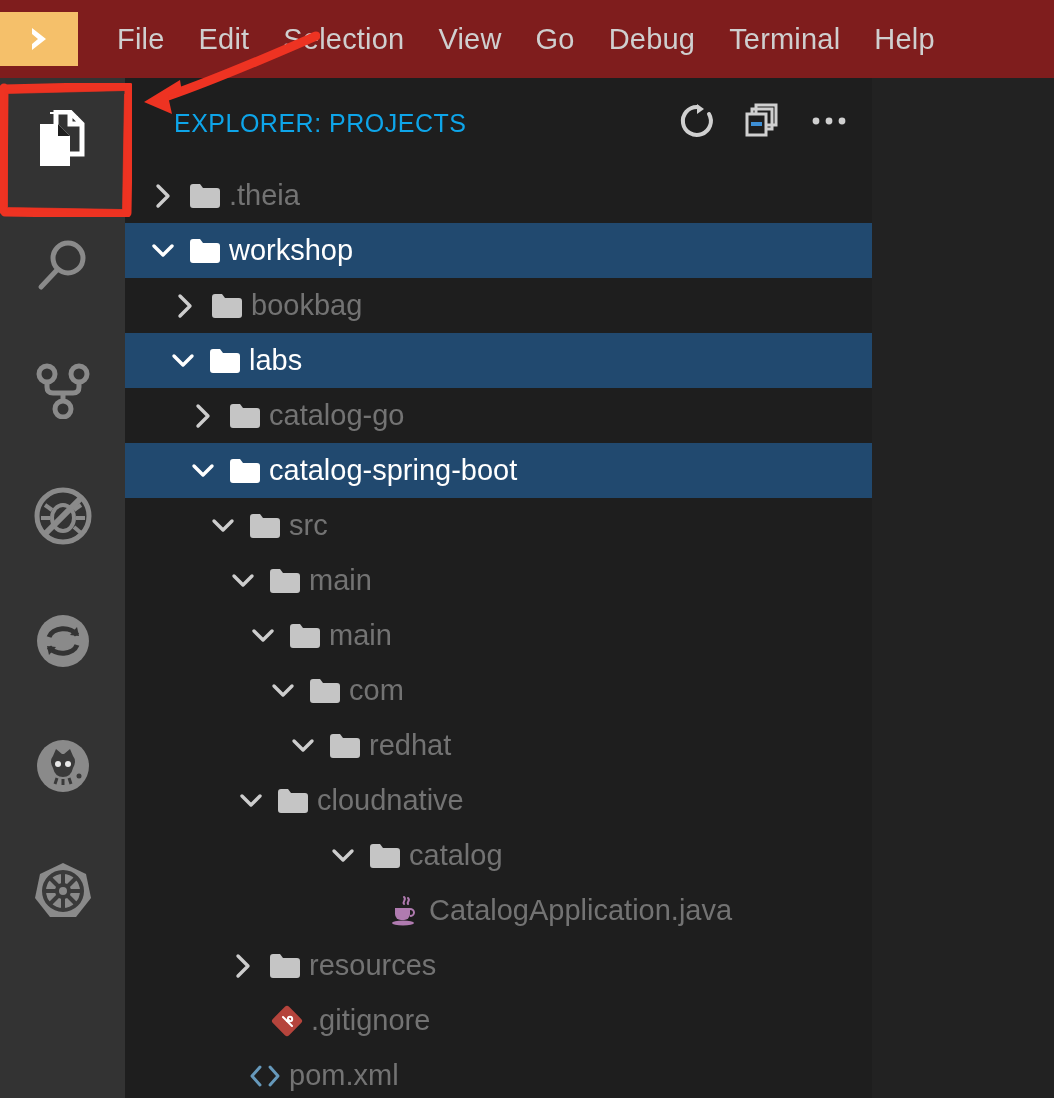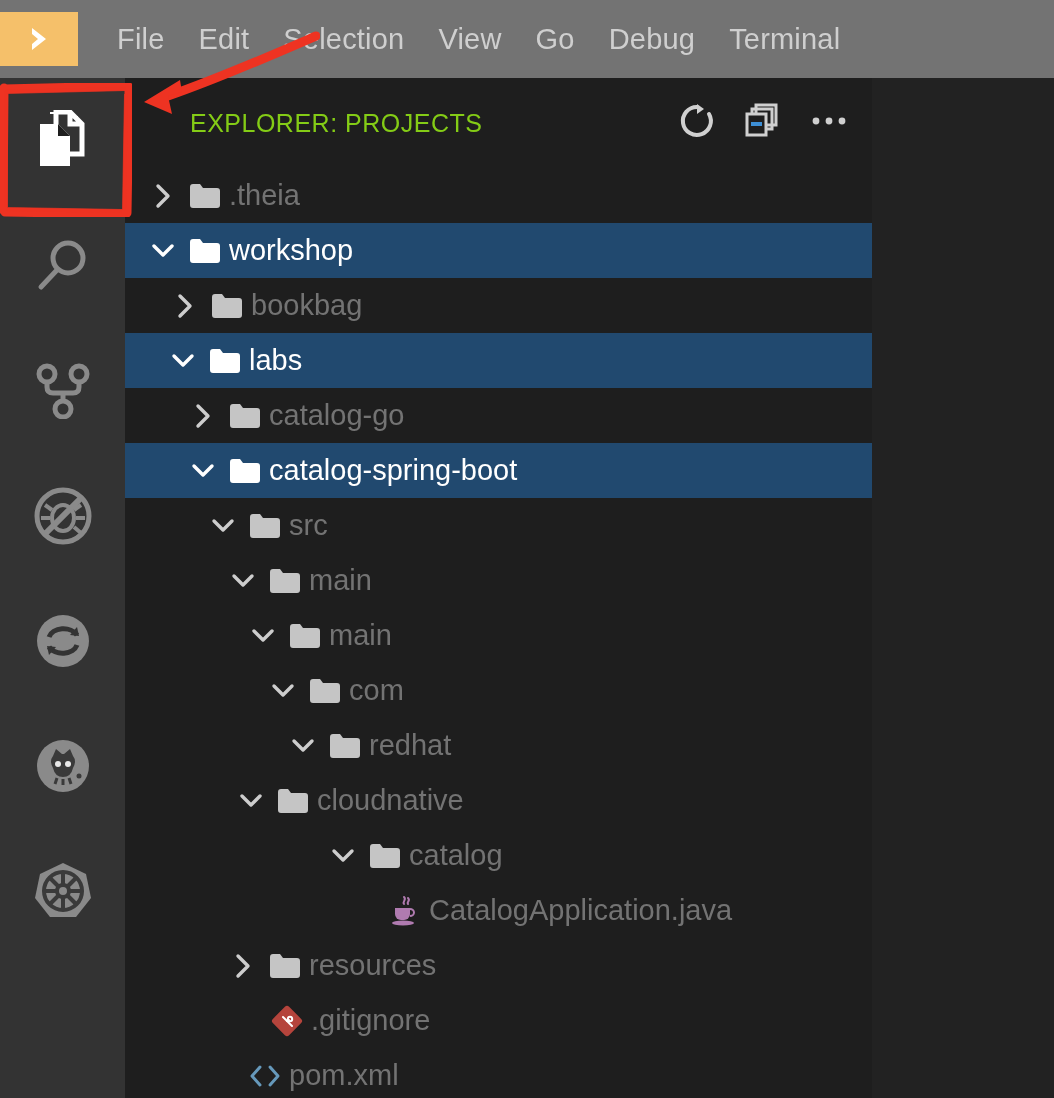--- a/index.html
+++ b/index.html
@@ -7,21 +7,21 @@
     width: 1054px; height: 1098px;
     background: #222222;
     font-family: "Liberation Sans", sans-serif;
     overflow: hidden;
   }
   #app { position: relative; width: 1054px; height: 1098px; }
 
   
   .menubar {
     position: absolute; left: 0; top: 0; width: 1054px; height: 78px;
-    background: #737373;
+    background: #7f1d1d;
     display: flex; align-items: center;
   }
   .logo {
     width: 78px; height: 54px; margin-left: 0; margin-right: 22px;
     background: #f5c06a;
     display: flex; align-items: center; justify-content: center;
   }
   .logo svg { display: block; }
   .menu-item {
     color: #cfcfcf; font-size: 29px; padding: 0 17px; white-space: nowrap;
@@ -43,23 +43,22 @@
   
   .sidebar {
     position: absolute; left: 125px; top: 78px; width: 747px; height: 1020px;
     background: #1e1e1e;
   }
   .explorer-header {
     position: relative; height: 90px; display: flex; align-items: center;
     padding-left: 49px; padding-right: 24px;
   }
   .explorer-title {
-    color: #84cc16; font-size: 25px; letter-spacing: .5px; flex: 1;
+    color: #0ea5e9; font-size: 25px; letter-spacing: .5px; flex: 1;
     white-space: nowrap;
-    margin-left: 16px;
   }
   .header-actions { display: flex; align-items: center; gap: 28px; }
   .header-actions .hicon { display: block; cursor: pointer; }
 
   
   .tree { position: relative; }
   .tree-row {
     height: 55px; display: flex; align-items: center;
     color: #737373; font-size: 29px; white-space: nowrap;
     padding-left: 18px;
@@ -93,20 +92,21 @@
         <path d="M10 6 L24 17 L10 28 L10 22 L16 17 L10 12 Z" fill="#ffffff"></path>
       </svg>
     </div>
     <div class="menu-item">File</div>
     <div class="menu-item">Edit</div>
     <div class="menu-item">Selection</div>
     <div class="menu-item">View</div>
     <div class="menu-item">Go</div>
     <div class="menu-item">Debug</div>
     <div class="menu-item">Terminal</div>
+    <div class="menu-item">Help</div>
   </div>
 
   <div class="activitybar">
 
     <div class="act-item">
       <span>
         <svg width="58" height="62" viewBox="0 0 58 62">
           <path d="M16 2 h20 l12 12 v2 h-4 v-10 h-10 v-2 h-18 z" fill="#ffffff"></path>
           <path d="M22 2 h14 l12 12 v30 h-26 z M36 2 v12 h12" fill="none" stroke="#ffffff" stroke-width="5"></path>
           <path d="M6 14 h18 l12 12 v30 h-30 z" fill="#ffffff"></path>

